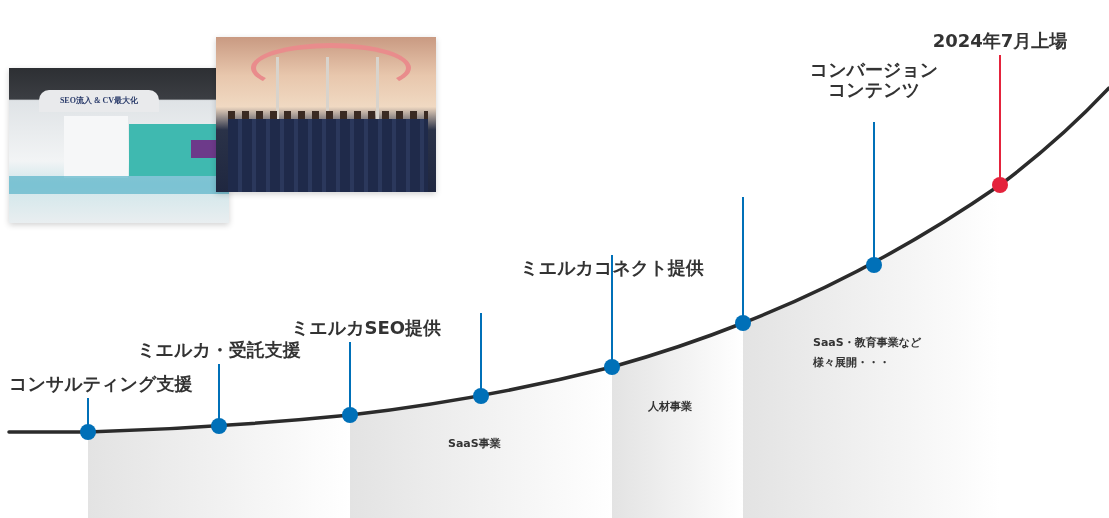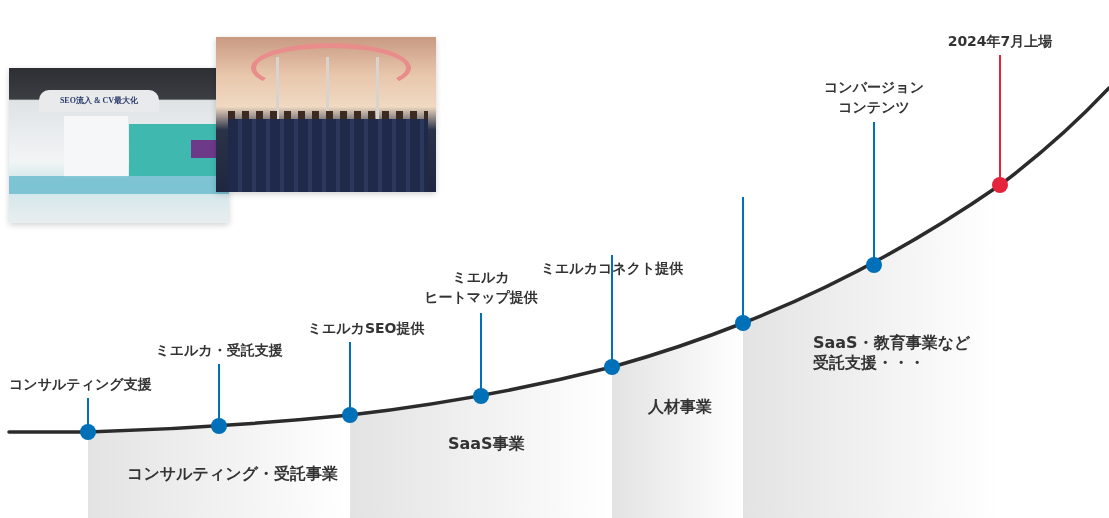--- a/index.html
+++ b/index.html
@@ -1,21 +1,21 @@
 <!DOCTYPE html>
 <html><head>
 <meta charset="utf-8">
 <style>
   html,body{margin:0;padding:0;background:#ffffff;}
   body{width:1109px;height:518px;position:relative;overflow:hidden;font-family:"DejaVu Sans","Liberation Sans",sans-serif;}
   .stage{position:absolute;left:0;top:0;width:1109px;height:518px;}
   svg.chart{position:absolute;left:0;top:0;}
-  .label{position:absolute;font-size:14px;font-weight:bold;color:#333;line-height:20px;text-align:center;white-space:nowrap;transform:translateX(-50%);}
+  .label{position:absolute;font-size:18px;font-weight:bold;color:#333;line-height:20px;text-align:center;white-space:nowrap;transform:translateX(-50%);}
   .label.left{transform:none;text-align:center;}
-  .seg-label{position:absolute;font-size:16px;font-weight:bold;color:#333;line-height:20px;white-space:nowrap;}
+  .seg-label{position:absolute;font-size:11px;font-weight:bold;color:#333;line-height:20px;white-space:nowrap;}
   .photo{position:absolute;box-shadow:0 2px 6px rgba(0,0,0,0.18);overflow:hidden;}
   .photo-booth{left:9px;top:68px;width:220px;height:155px;background:linear-gradient(180deg,#2d2f33 0%,#3b3e43 20%,#dfe3e6 21%,#f2f4f5 60%,#cfe6ea 75%,#e9eef0 100%);}
   .photo-listing{left:216px;top:37px;width:220px;height:155px;background:linear-gradient(180deg,#c99a82 0%,#e8c7ad 25%,#f0d9c2 45%,#2a3248 60%,#1f2740 100%);}
   .booth-sign{position:absolute;left:30px;top:22px;width:120px;height:22px;background:#e9eaec;border-radius:10px 10px 0 0;font-size:8px;font-weight:bold;color:#2a3b6a;text-align:center;line-height:22px;font-family:Liberation Serif, serif;}
   .booth-panel{position:absolute;left:55px;top:48px;width:64px;height:62px;background:#f6f7f8;}
   .booth-wall{position:absolute;left:120px;top:56px;width:95px;height:52px;background:#3fb9b0;}
   .booth-screen{position:absolute;left:182px;top:72px;width:26px;height:18px;background:#6d3a8a;}
   .booth-floor{position:absolute;left:0;top:108px;width:220px;height:18px;background:#58b3c9;opacity:.7;}
   .ring{position:absolute;left:35px;top:6px;width:150px;height:40px;border:5px solid #e98c8c;border-radius:50%;border-bottom-color:transparent;}
   .pillar{position:absolute;top:20px;width:3px;height:70px;background:#d8d3cc;}
@@ -73,32 +73,27 @@
     <div class="pillar" style="left:60px"></div>
     <div class="pillar" style="left:110px"></div>
     <div class="pillar" style="left:160px"></div>
     <div class="heads"></div>
     <div class="people"></div>
   </div>
 
   <div class="label left" style="left:9px;top:374px;">コンサルティング支援</div>
   <div class="label" style="left:219px;top:340px;">ミエルカ・受託支援</div>
   <div class="label" style="left:350px;top:318px;margin-left:16px;">ミエルカSEO提供</div>
-  <div class="label" style="left:481px;top:267px;">
-    <div>ミエルカ</div>
-    <div>ヒートマップ提供</div>
-  </div>
   <div class="label" style="left:612px;top:230px;margin-top:28px;">ミエルカコネクト提供</div>
-  <div class="label" style="left:874px;top:77px;">
+  <div class="label" style="left:874px;top:60px;">
     <div>コンバージョン</div>
     <div>コンテンツ</div>
   </div>
   <div class="label" style="left:1000px;top:31px;">2024年7月上場</div>
 
-  <div class="seg-label" style="left:127px;top:464px;">コンサルティング・受託事業</div>
   <div class="seg-label" style="left:448px;top:434px;">SaaS事業</div>
   <div class="seg-label" style="left:648px;top:397px;text-align:right;">人材事業</div>
   <div class="seg-label" style="left:813px;top:333px;">
     <div>SaaS・教育事業など</div>
-    <div>受託支援・・・</div>
+    <div>様々展開・・・</div>
   </div>
 
 </div>
 
 </body></html>

